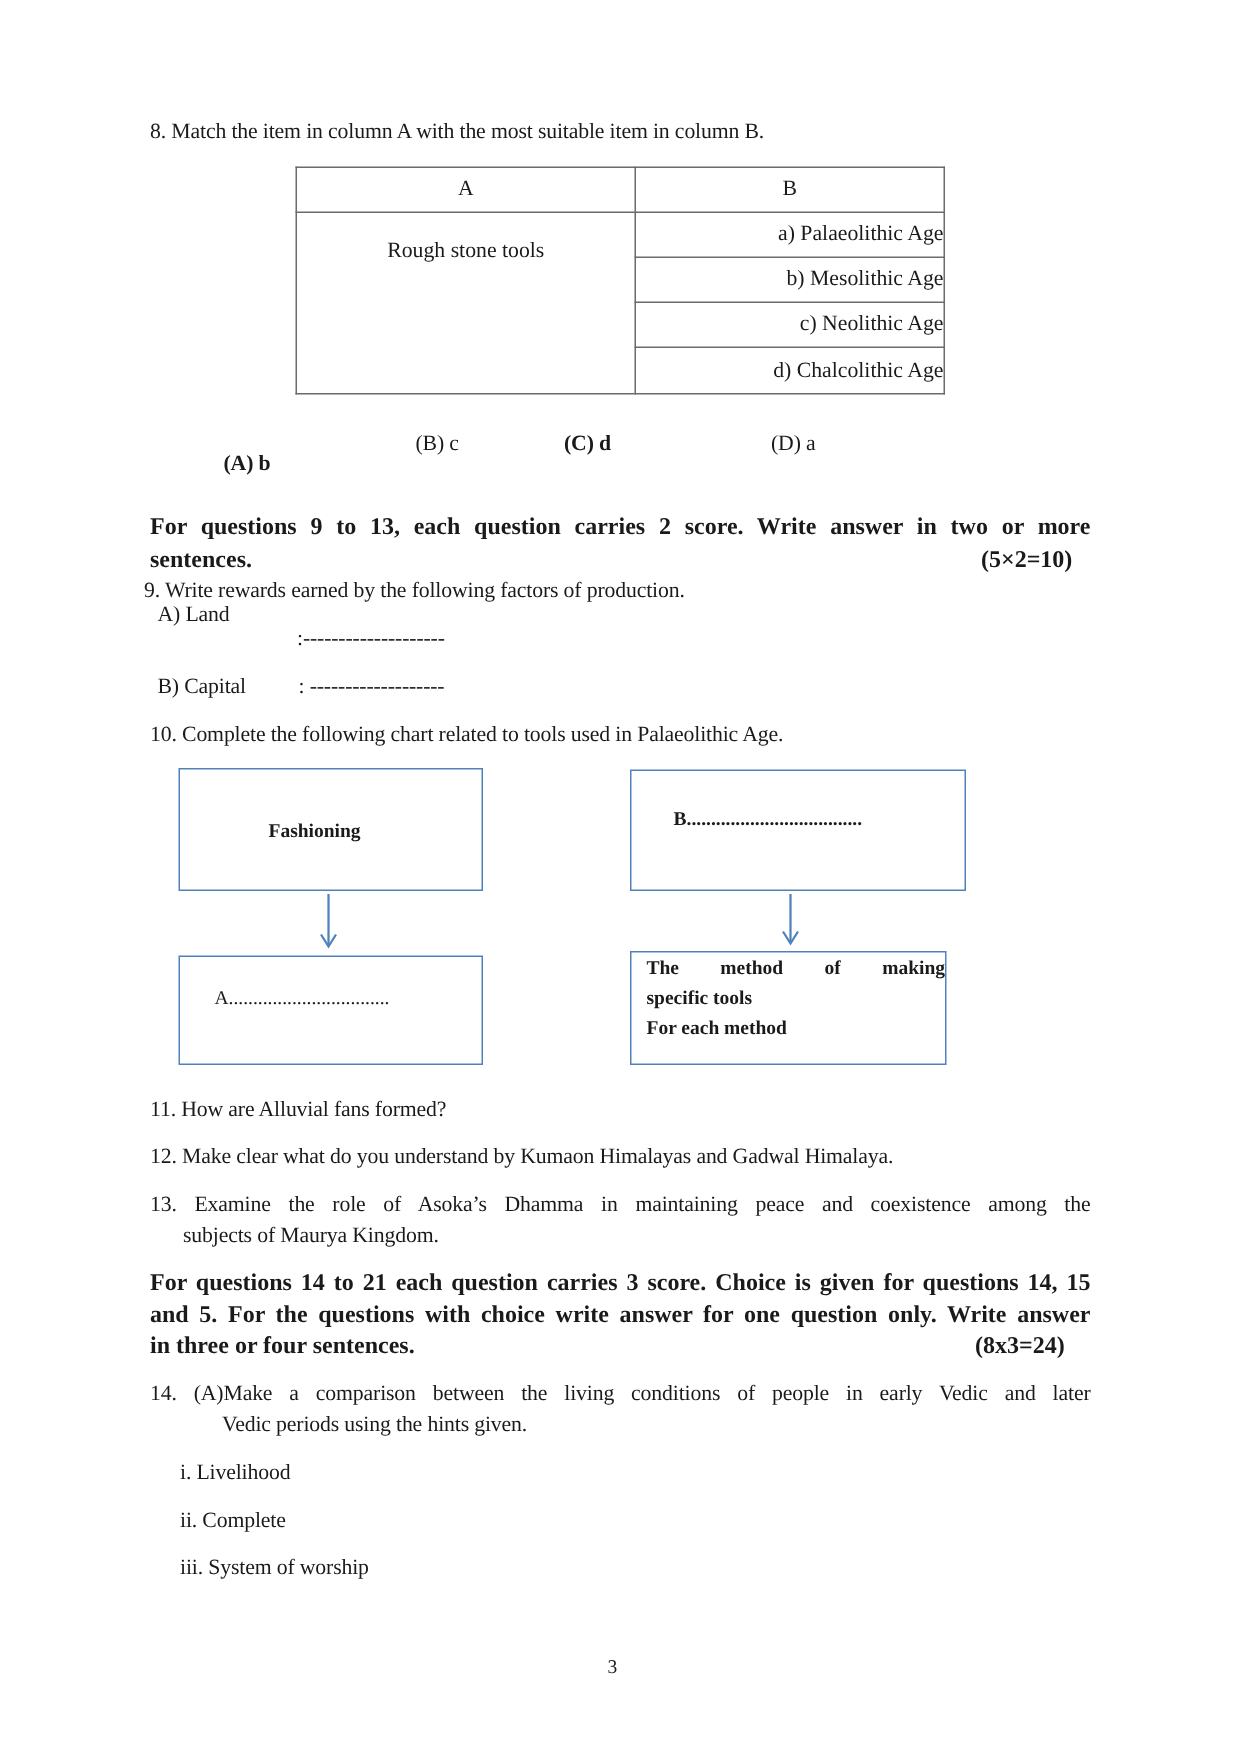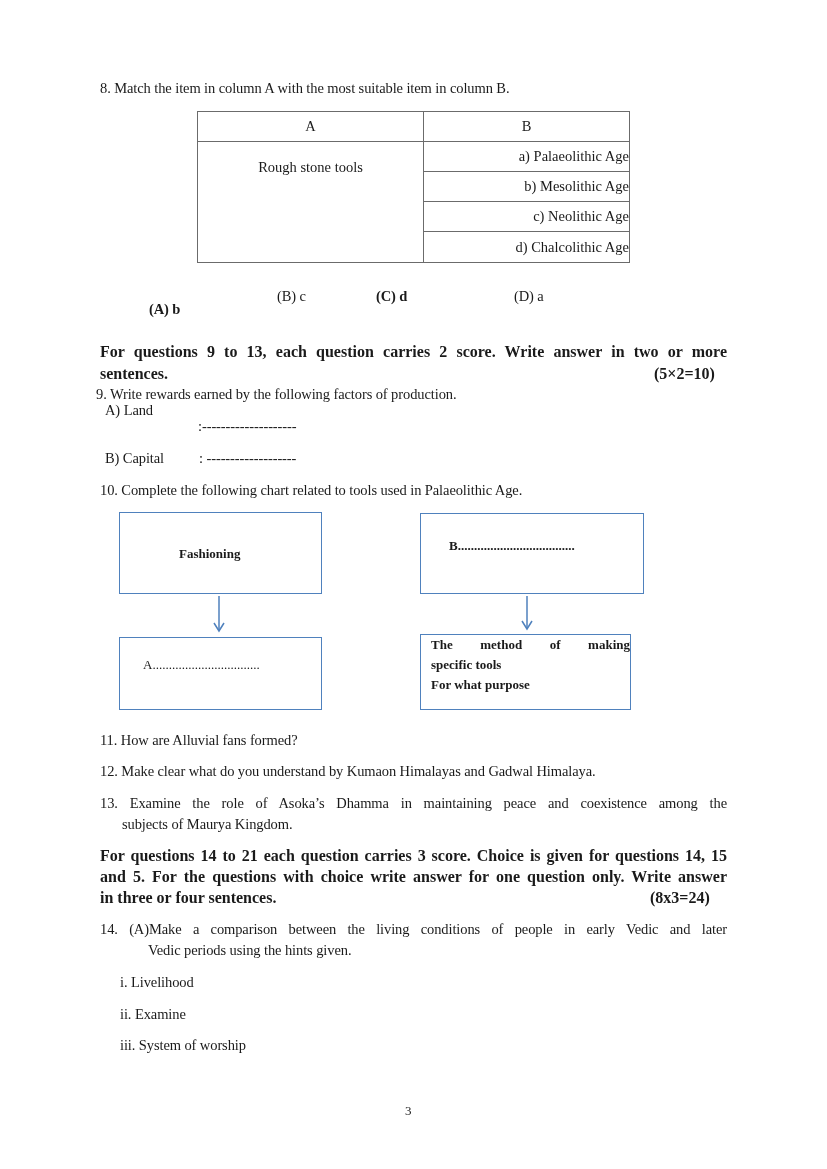--- a/index.html
+++ b/index.html
@@ -82,31 +82,31 @@
   <line x1="7" y1="0" x2="7" y2="32" stroke="#4f81bd" stroke-width="1.5"></line>
   <polyline points="2,25 7,33 12,25" fill="none" stroke="#4f81bd" stroke-width="1.5"></polyline>
 </svg>
 
 <div class="box" style="left:119px; top:637px; width:203px; height:73px;"></div>
 <div class="boxtxt" style="left:143px; top:657px; font-weight:normal;">A.................................</div>
 
 <div class="box" style="left:420px; top:634px; width:211px; height:76px;"></div>
 <div class="just boxtxt" style="left:431px; top:637px; width:199px;">The method of making</div>
 <div class="boxtxt" style="left:431px; top:657px; white-space:nowrap;">specific tools</div>
-<div class="boxtxt" style="left:431px; top:677px; white-space:nowrap;">For what purpose</div>
+<div class="boxtxt" style="left:431px; top:677px; white-space:nowrap;">For each method</div>
 
 <div class="abs q" style="left:100px; top:732px;">11. How are Alluvial fans formed?</div>
 <div class="abs q" style="left:100px; top:763px;text-align:right;">12. Make clear what do you understand by Kumaon Himalayas and Gadwal Himalaya.</div>
 <div class="just q" style="left:100px; top:795px; width:627px;">13. Examine the role of Asoka’s Dhamma in maintaining peace and coexistence among the</div>
 <div class="abs q" style="left:122px; top:816px;">subjects of Maurya Kingdom.</div>
 
 <div class="just bold" style="left:100px; top:847px; width:627px;">For questions 14 to 21 each question carries 3 score. Choice is given for questions 14, 15</div>
 <div class="just bold" style="left:100px; top:868px; width:627px;">and 5. For the questions with choice write answer for one  question only. Write answer</div>
 <div class="abs bold" style="left:100px; top:889px;">in three or four sentences.</div>
 <div class="abs bold" style="left:650px; top:889px;">(8x3=24)</div>
 
 <div class="just q" style="left:100px; top:921px; width:627px;">14.  (A)Make a comparison between the living conditions of people in early Vedic and later</div>
 <div class="abs q" style="left:148px; top:942px;">Vedic periods using the hints given.</div>
 <div class="abs q" style="left:120px; top:974px;">i. Livelihood</div>
-<div class="abs q" style="left:120px; top:1006px;">ii. Examine</div>
+<div class="abs q" style="left:120px; top:1006px;">ii. Complete</div>
 <div class="abs q" style="left:120px; top:1037px;">iii. System of worship</div>
 
 <div class="abs" style="left:405px; top:1103px; font-size:13px;">3</div>
 
 </body></html>

